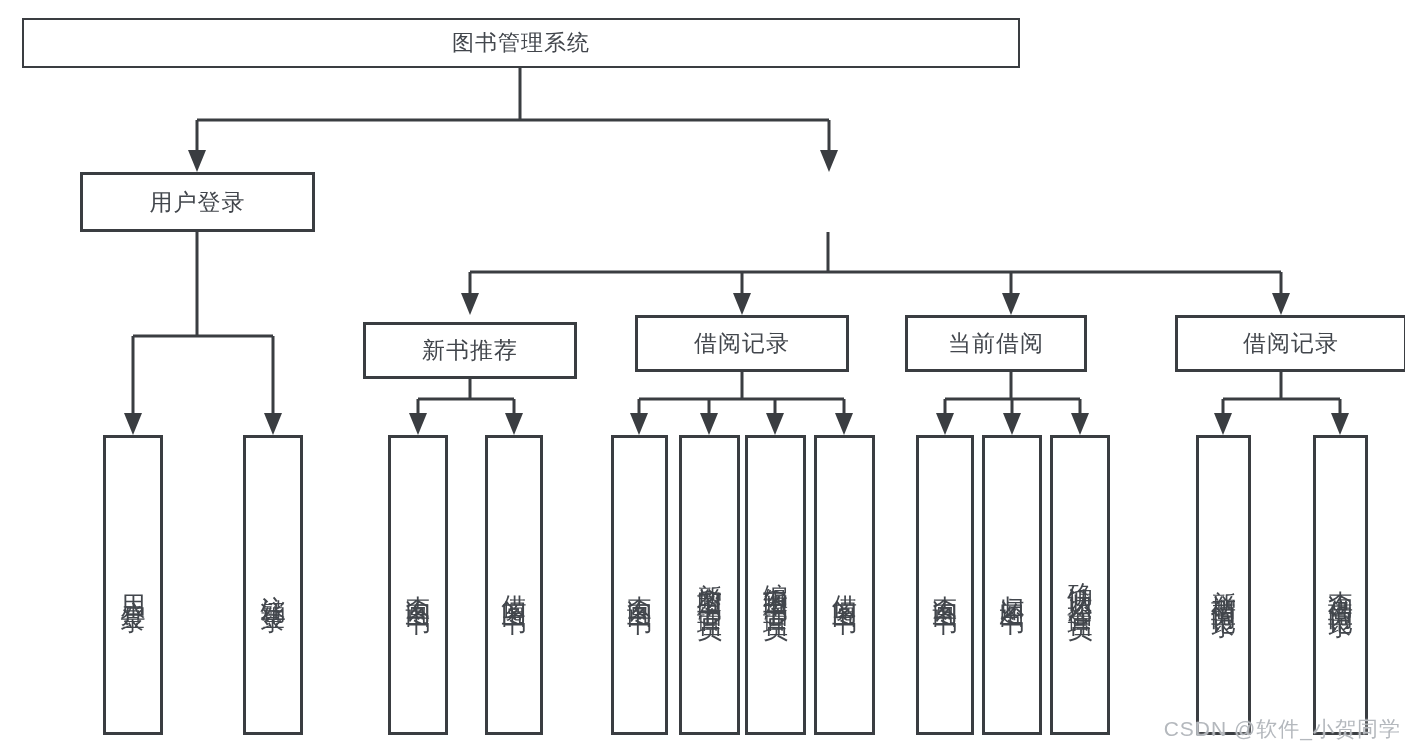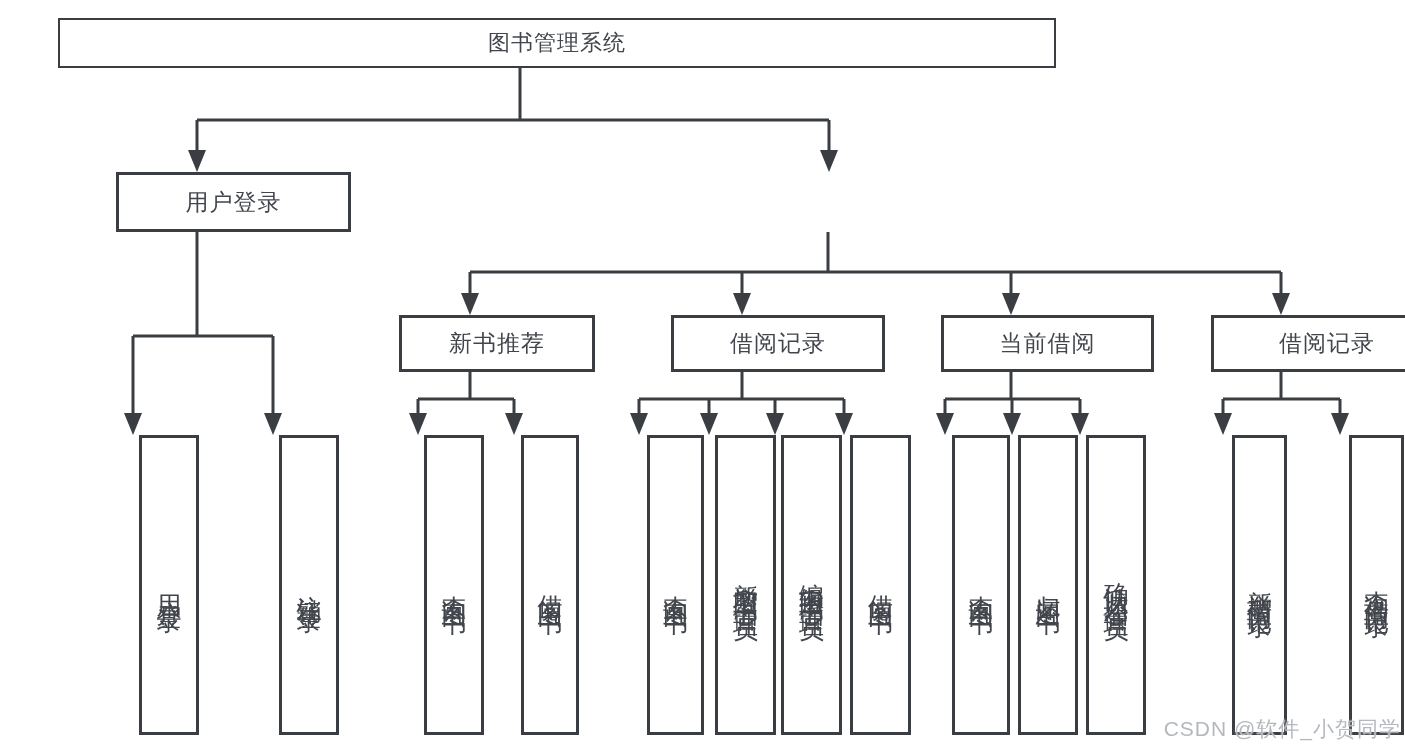--- a/index.html
+++ b/index.html
@@ -16,21 +16,20 @@
   .node{
     position:absolute;
     background:#ffffff;
     border:3px solid var(--line,#3a3d41);
     box-sizing:border-box;
     display:flex;align-items:center;justify-content:center;
     color:var(--text,#42464c);
     z-index:2;
     text-align:center;
     white-space:nowrap;
-    margin-left:36px;
   }
   .node.root{border-width:2px;font-size:22px;letter-spacing:1px;}
   .node.h{font-size:23px;letter-spacing:1px;}
   .node.v{
     writing-mode:vertical-lr;
     text-orientation:mixed;
     font-size:25px;
     line-height:1;
     letter-spacing:5px;
   }
@@ -82,23 +81,23 @@
 
     <path d="M1281,372 V399 M1223,399 H1340 M1223,399 V414 M1340,399 V414"></path>
     <polygon points="1214,413 1232,413 1223,435"></polygon>
     <polygon points="1331,413 1349,413 1340,435"></polygon>
   </svg>
 
   <div class="node root" style="left:22px;top:18px;width:998px;height:50px">图书管理系统</div>
 
   <div class="node h" style="left:80px;top:172px;width:235px;height:60px">用户登录</div>
 
-  <div class="node h" style="left:363px;top:315px;width:196px;height:57px">新书推荐</div>
+  <div class="node h" style="left:363px;top:322px;width:214px;height:57px">新书推荐</div>
   <div class="node h" style="left:635px;top:315px;width:214px;height:57px">借阅记录</div>
-  <div class="node h" style="left:905px;top:315px;width:213px;height:57px">当前借阅</div>
+  <div class="node h" style="left:905px;top:315px;width:182px;height:57px">当前借阅</div>
   <div class="node h" style="left:1175px;top:315px;width:232px;height:57px">借阅记录</div>
 
   <div class="node v" style="left:103px;top:435px;width:60px;height:300px">用户登录</div>
   <div class="node v" style="left:243px;top:435px;width:60px;height:300px">注销登录</div>
 
   <div class="node v" style="left:388px;top:435px;width:60px;height:300px">查询图书</div>
   <div class="node v" style="left:485px;top:435px;width:58px;height:300px">借阅图书</div>
 
   <div class="node v" style="left:611px;top:435px;width:57px;height:300px">查询图书</div>
   <div class="node v" style="left:679px;top:435px;width:61px;height:300px">新增图书（管理员）</div>

